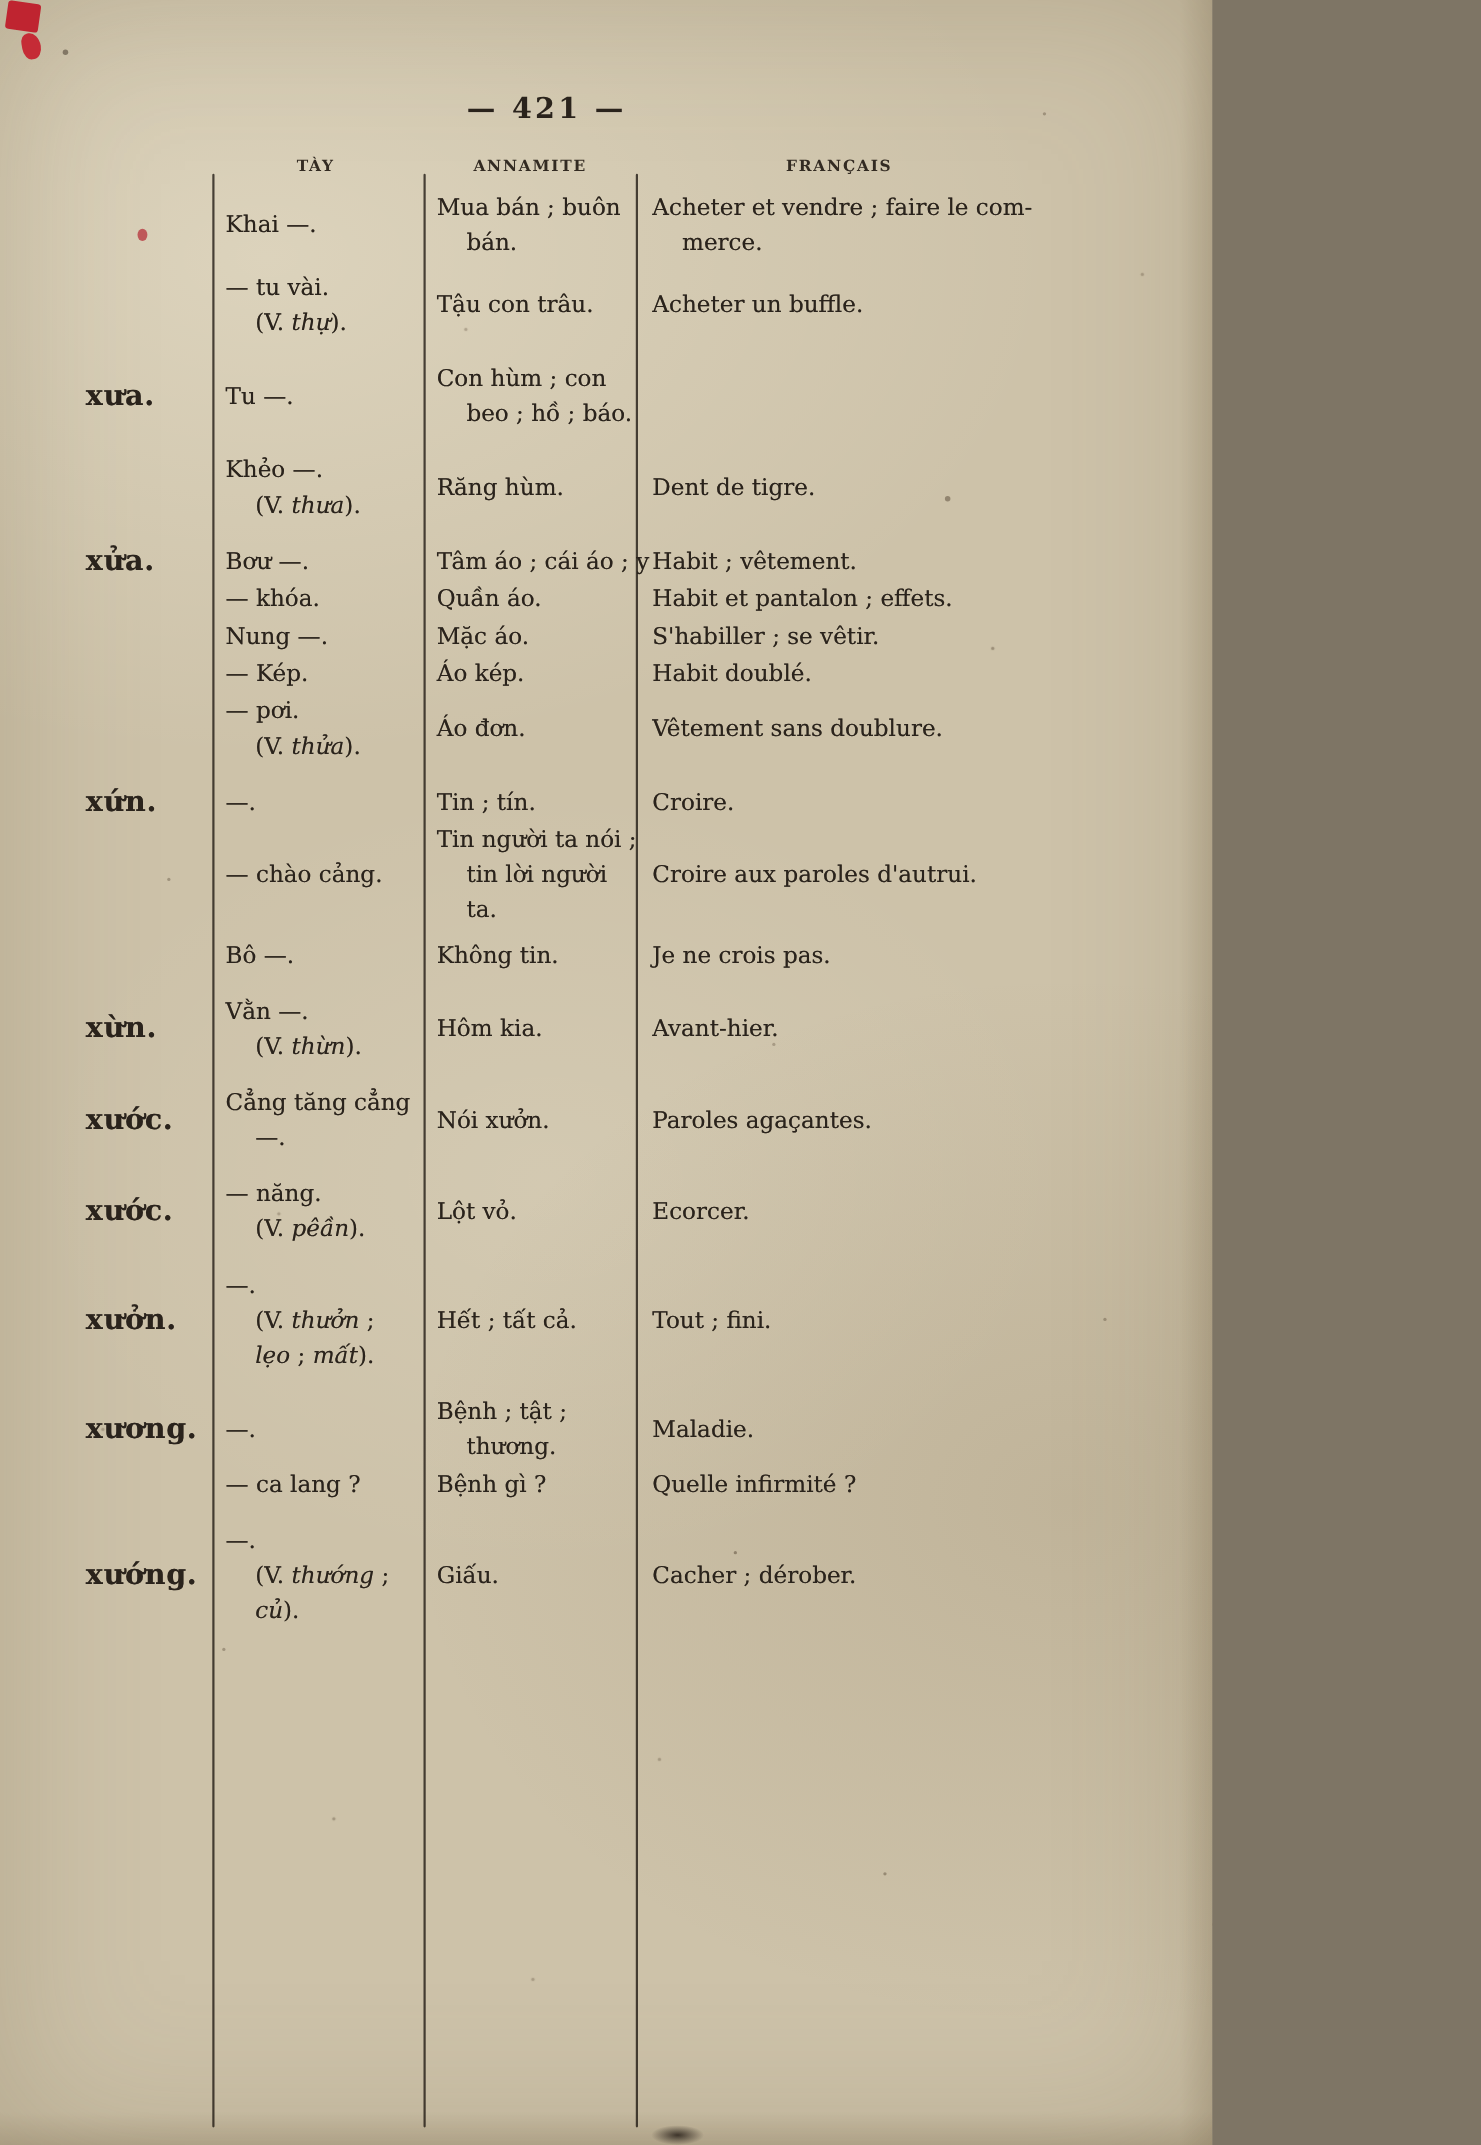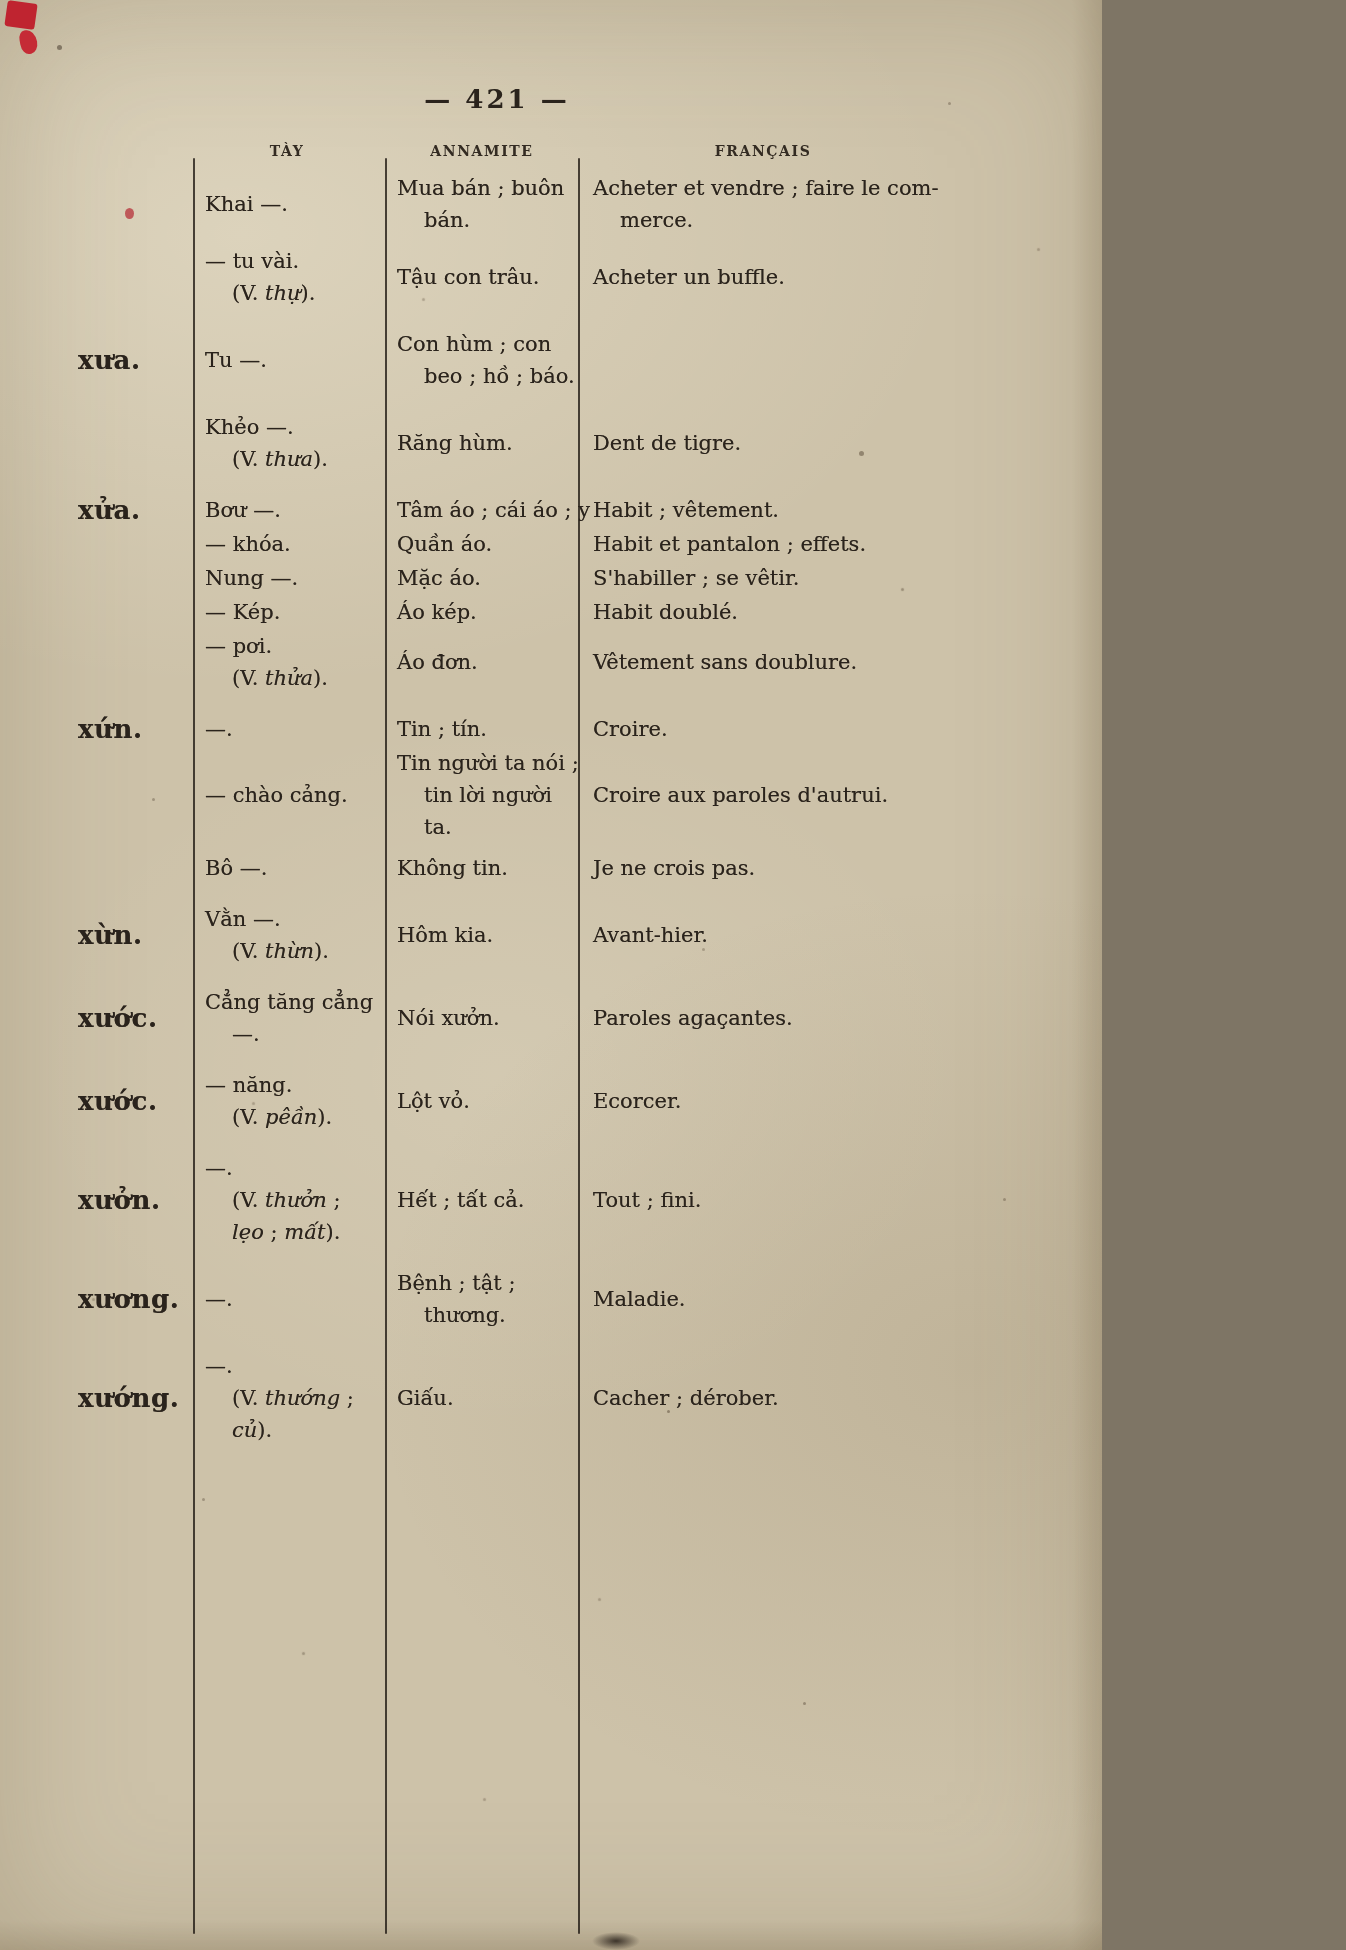--- a/index.html
+++ b/index.html
@@ -391,20 +391,32 @@
           <div class="line">—.</div>
         </div>
         <div class="cell c-ann">
           <div class="line">Bệnh ; tật ;</div>
           <div class="line ind">thương.</div>
         </div>
         <div class="cell c-fr">
           <div class="line">Maladie.</div>
         </div>
       </div>
+      <div class="entry">
+        <div class="cell c-head"></div>
+        <div class="cell c-tay">
+          <div class="line">— ca lang ?</div>
+        </div>
+        <div class="cell c-ann">
+          <div class="line">Bệnh gì ?</div>
+        </div>
+        <div class="cell c-fr">
+          <div class="line">Quelle infirmité ?</div>
+        </div>
+      </div>
       <div class="entry sp">
         <div class="cell c-head">
           <div class="line">xướng.</div>
         </div>
         <div class="cell c-tay">
           <div class="line">—.</div>
           <div class="line ind">(V. <i>thướng</i> ;</div>
           <div class="line ind"><i>củ</i>).</div>
         </div>
         <div class="cell c-ann">

